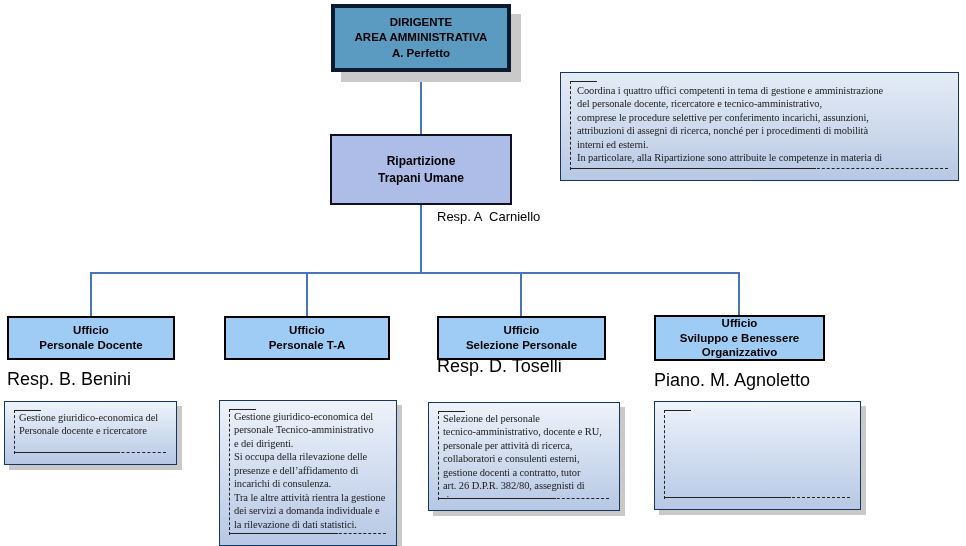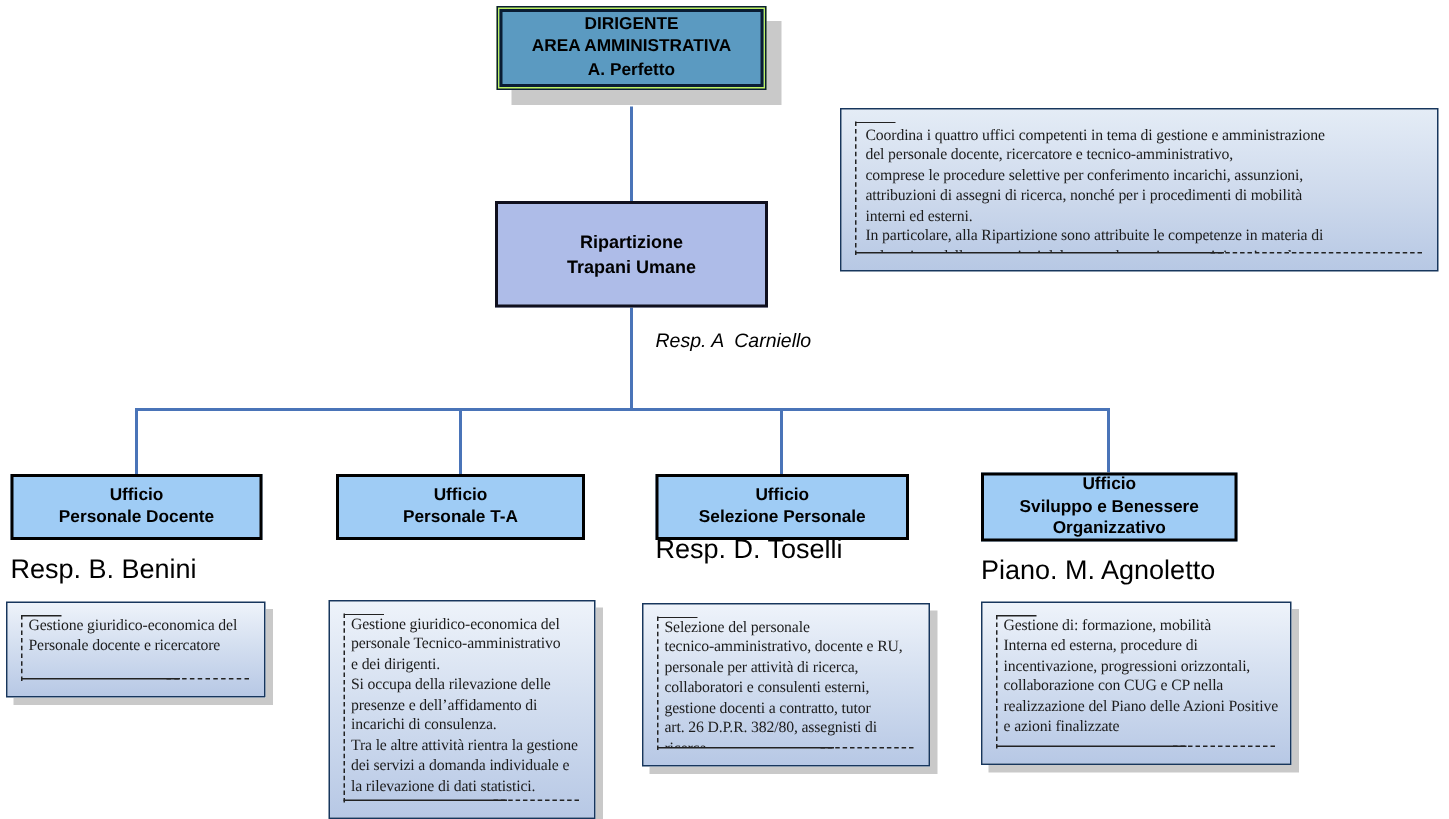--- a/index.html
+++ b/index.html
@@ -6,39 +6,39 @@
   #stage{
     position:relative;width:966px;height:546px;background:#ffffff;
     font-family:"Liberation Sans",sans-serif;overflow:hidden;color:#000;
   }
   
   .line{position:absolute;background:#4a74b8;}
   .vline{width:2px;}
   .hline{height:2px;}
   
   .dirigente{
-    position:absolute;left:331px;top:4px;width:180px;height:56px;
-    box-sizing:border-box;border:1px solid #0a1c33;background:#bef264;padding:1px;
+    position:absolute;left:331px;top:4px;width:180px;height:68px;
+    box-sizing:border-box;border:1px solid #0a1c33;background:#0f172a;padding:1px;
     box-shadow:10px 10px 0 0 #c9c9c9;
   }
   .dirigente-inner{
     box-sizing:border-box;width:100%;height:100%;
     background:#5b9ac1;border:2px solid #0a1c33;
     display:flex;align-items:center;justify-content:center;text-align:center;
     font-weight:bold;font-size:11.5px;line-height:1.35;white-space:pre-line;
   }
   
   .ripartizione{
     position:absolute;left:330px;top:134px;width:182px;height:71px;
     box-sizing:border-box;background:#aebce8;border:2px solid #10101e;
     display:flex;align-items:center;justify-content:center;text-align:center;
     font-weight:bold;font-size:12px;line-height:1.4;white-space:pre-line;
   }
   .resp-main{
-    position:absolute;left:437px;top:219px;font-size:13px;white-space:pre;font-style:italic;
+    position:absolute;left:437px;top:209px;font-size:13px;white-space:pre;
   }
   
   .office{
     position:absolute;box-sizing:border-box;background:#9fccf5;border:2px solid #000;
     display:flex;align-items:center;justify-content:center;text-align:center;
     font-weight:bold;font-size:11.5px;line-height:1.3;white-space:pre-line;
   }
   .office1{left:7px;  top:316px;width:168px;height:44px;}
   .office2{left:224px;top:316px;width:166px;height:44px;}
   .office3{left:437px;top:316px;width:169px;height:44px;}
@@ -165,21 +165,15 @@
 personale per attività di ricerca,
 collaboratori e consulenti esterni,
 gestione docenti a contratto, tutor
 art. 26 D.P.R. 382/80, assegnisti di ricerca.</div>
   </div>
 
   <div class="note note-shadow note4">
     <div class="deco-left"></div>
     <div class="deco-b-solid"></div>
     <div class="deco-b-dash"></div>
-    <div class="note-text">Gestione di: formazione, mobilità
-Interna ed esterna, procedure di
-incentivazione, progressioni orizzontali,
-collaborazione con CUG e CP nella
-realizzazione del Piano delle Azioni Positive
-e azioni finalizzate</div>
   </div>
 
 </div>
 
 </body></html>

